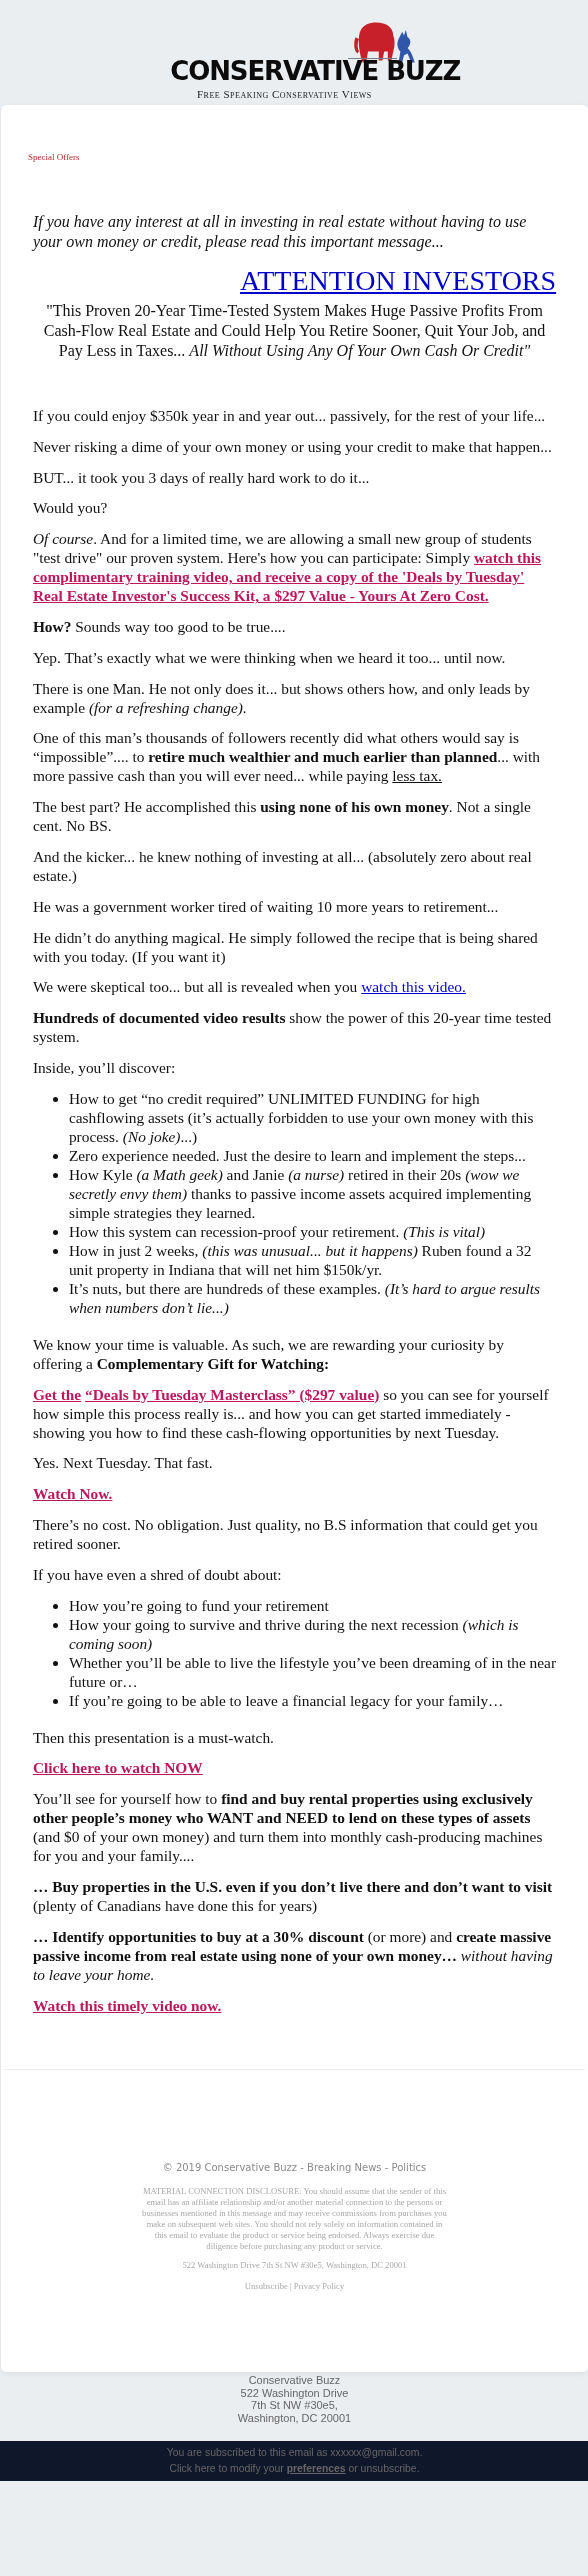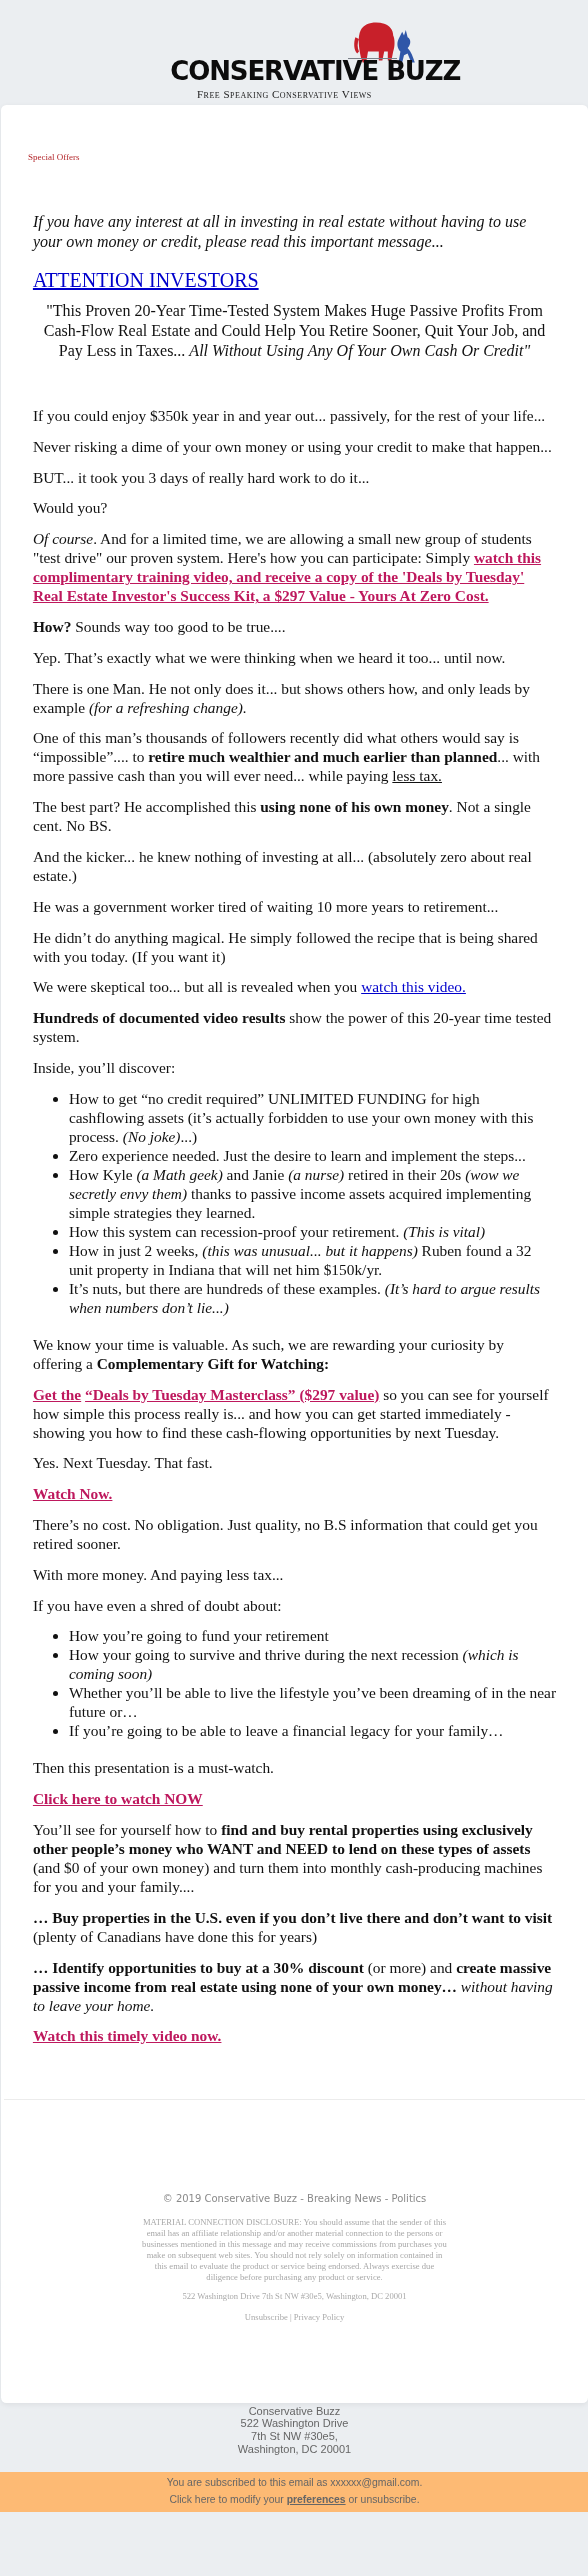--- a/index.html
+++ b/index.html
@@ -42,22 +42,22 @@
   .special {
     padding: 47px 0 0 27px;
     font-size: 9px;
     color: #b3262a;
     height: 80px;
   }
   .content { padding: 27px 32px 0 32px; font-size: 15.4px; line-height: 19px; }
   .content p { margin: 0 0 11.8px 0; }
   .intro { font-style: italic; font-size: 16px; line-height: 20px; margin-bottom: 12.7px !important; }
   .attention {
-    text-align: left; margin: 0 0 5.4px 0 !important;
-    font-size: 20px; line-height: 31px;
+    text-align: right; margin: 0 0 5.4px 0 !important;
+    font-size: 28px; line-height: 31px;
   }
   .attention a { color: #0000cc; text-decoration: underline; }
   .headline { text-align: center; font-size: 16px; line-height: 20px; margin-bottom: 45px !important; }
   a.link { color: #0000cc; text-decoration: underline; }
   a.boldlink { color: #be185d; text-decoration: underline; font-weight: bold; }
   .u { text-decoration: underline; }
   ul { margin: 11.8px 0 18px 0; padding-left: 36px; }
   ul li { margin: 0; }
   .divider { height: 0.9px; background: #ececec; margin: 54px 3.6px 0 3.6px; }
   .footer-inner {
@@ -68,21 +68,21 @@
   .disclosure { font-size: 8.6px; line-height: 11px; color: #a8a8a8; margin: 8px auto; width: 308px; }
   .address-line { font-size: 8.6px; color: #aaa; margin-top: 6.3px; }
   .footer-links { font-size: 8.6px; color: #aaa; margin-top: 11px; padding-bottom: 54px; }
   .footer-links a { color: #aaa; text-decoration: none; }
   .postal {
     text-align: center; font-family: "Liberation Sans", sans-serif;
     font-size: 11px; line-height: 12.7px; color: #666;
     padding: 1.8px 0 16.3px 0;
   }
   .subscribe {
-    background: #fdba74; text-align: center;
+    background: #0f172a; text-align: center;
     font-family: "Liberation Sans", sans-serif; font-size: 10.4px;
     line-height: 16.3px; color: #666; padding: 3.6px 0 3.6px 0;
   }
   .subscribe a { color: #666; text-decoration: underline; font-weight: bold; }
 </style>
 </head>
 <body>
 
 <div class="header">
   <div class="logo">
@@ -149,21 +149,20 @@
 
     <p><span>We know your time is valuable. As such, we are rewarding your curiosity by offering a </span><b>Complementary Gift for Watching:</b></p>
 
     <p><a href="#" class="boldlink">Get the</a> <a href="#" class="boldlink">“Deals by Tuesday Masterclass” ($297 value)</a><span> so you can see for yourself how simple this process really is... and how you can get started immediately - showing you how to find these cash-flowing opportunities by next Tuesday.</span></p>
 
     <p>Yes. Next Tuesday. That fast.</p>
 
     <p><a href="#" class="boldlink">Watch Now.</a></p>
 
     <p>There’s no cost. No obligation. Just quality, no B.S information that could get you retired sooner.</p>
-    <p>With more money. And paying less tax...</p>
     <p>If you have even a shred of doubt about:</p>
 
     <ul>
       <li>How you’re going to fund your retirement</li>
       <li><span>How your going to survive and thrive during the next recession </span><i>(which is coming soon)</i></li>
       <li>Whether you’ll be able to live the lifestyle you’ve been dreaming of in the near future or…</li>
       <li>If you’re going to be able to leave a financial legacy for your family…</li>
     </ul>
 
     <p>Then this presentation is a must-watch.</p>

